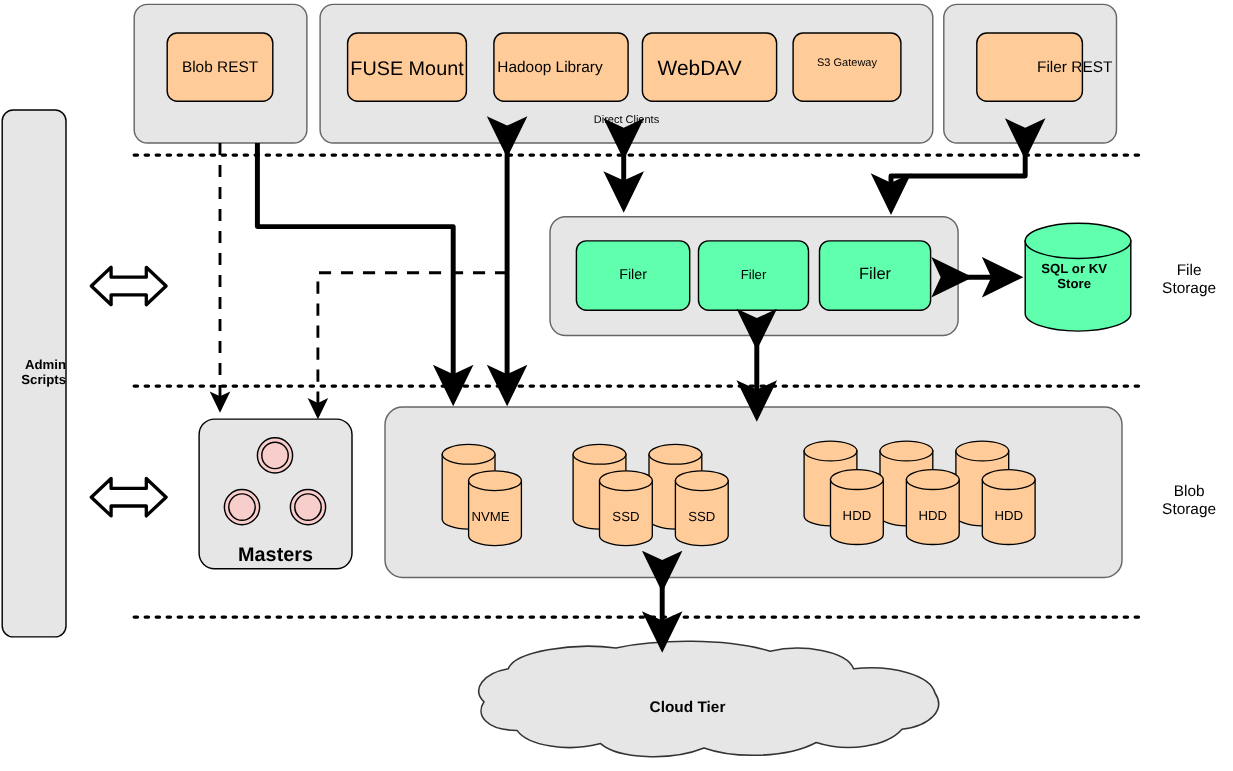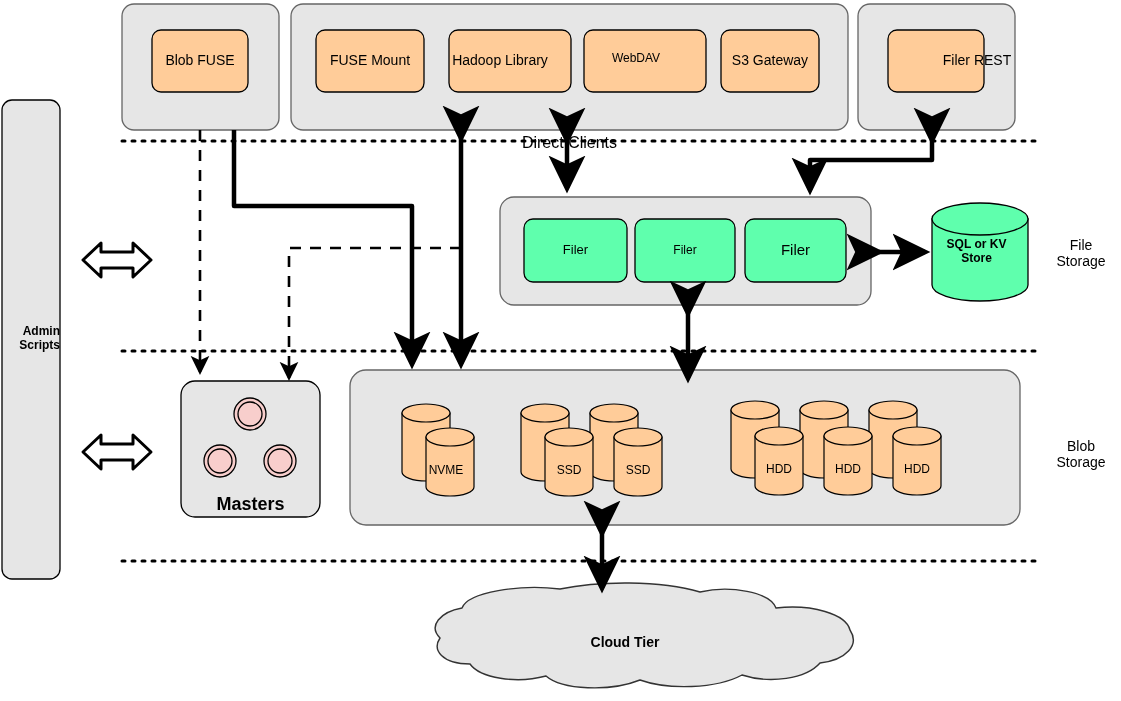--- a/index.html
+++ b/index.html
@@ -130,28 +130,28 @@
 
   <path d="M83,260 L101,243 L101,252 L133,252 L133,243 L151,260
            L133,277 L133,268 L101,268 L101,277 Z" fill="#fff" stroke="#000" stroke-width="3" stroke-linejoin="round"></path>
   <path d="M83,452 L101,435 L101,444 L133,444 L133,435 L151,452
            L133,469 L133,460 L101,460 L101,469 Z" fill="#fff" stroke="#000" stroke-width="3" stroke-linejoin="round"></path>
 </svg>
 
 <div class="txt" style="left:2px;top:325px;width:58px;font-size:12px;font-weight:bold;text-align:right;">Admin
 Scripts</div>
 
-<div class="txt" style="left:152px;top:52px;width:96px;font-size:14px;">Blob FUSE</div>
-<div class="txt" style="left:316px;top:52px;width:108px;font-size:14px;">FUSE Mount</div>
+<div class="txt" style="left:152px;top:52px;width:96px;font-size:14px;">Blob REST</div>
+<div class="txt" style="left:316px;top:52px;width:108px;font-size:18px;">FUSE Mount</div>
 <div class="txt" style="left:449px;top:52px;width:102px;font-size:14px;">Hadoop Library</div>
-<div class="txt" style="left:584px;top:52px;width:104px;font-size:12px;">WebDAV</div>
-<div class="txt" style="left:721px;top:52px;width:98px;font-size:14px;">S3 Gateway</div>
+<div class="txt" style="left:584px;top:52px;width:104px;font-size:19px;">WebDAV</div>
+<div class="txt" style="left:721px;top:52px;width:98px;font-size:10px;">S3 Gateway</div>
 <div class="txt" style="left:888px;top:52px;width:96px;font-size:14px;margin-left:41px;">Filer REST</div>
 
-<div class="txt" style="left:291px;top:104px;width:557px;font-size:16px;margin-top:30px;">Direct Clients</div>
+<div class="txt" style="left:291px;top:104px;width:557px;font-size:10px;">Direct Clients</div>
 
 <div class="txt" style="left:524px;top:243px;width:103px;font-size:13px;">Filer</div>
 <div class="txt" style="left:635px;top:244px;width:100px;font-size:12px;">Filer</div>
 <div class="txt" style="left:745px;top:241px;width:101px;font-size:15px;">Filer</div>
 
 <div class="txt b" style="left:932px;top:238px;width:89px;font-size:12px;">SQL or KV
 Store</div>
 
 <div class="txt b" style="left:181px;top:494px;width:139px;font-size:18px;">Masters</div>
 

